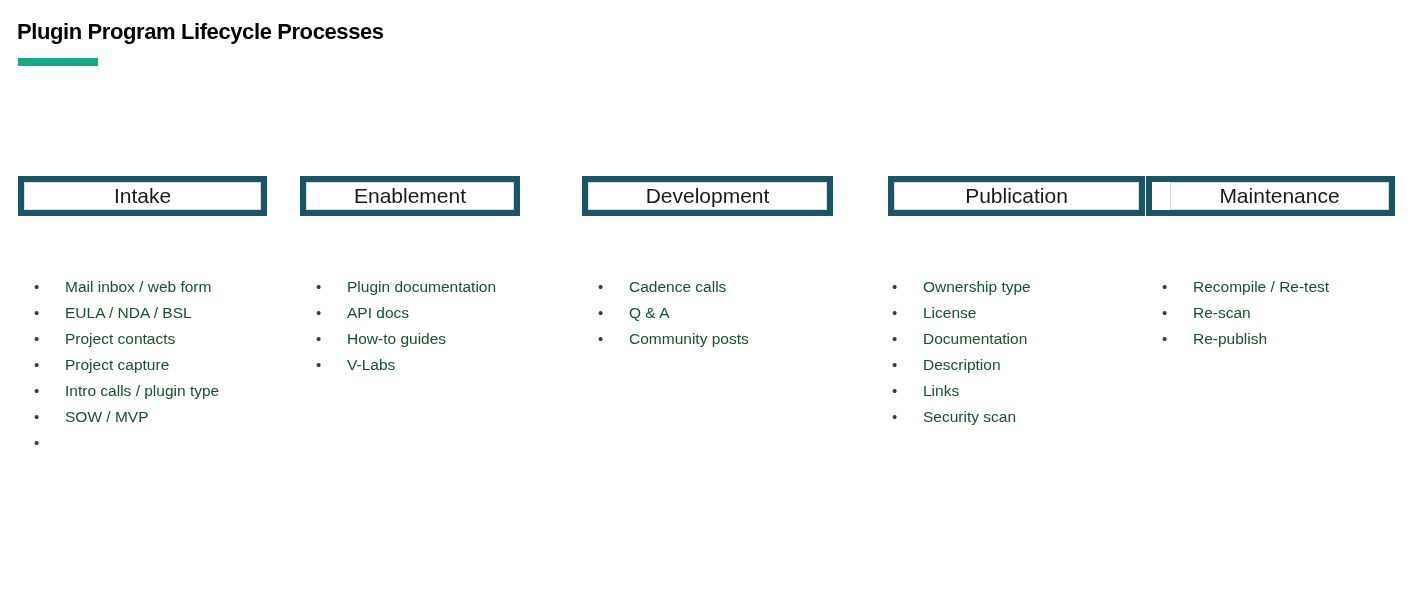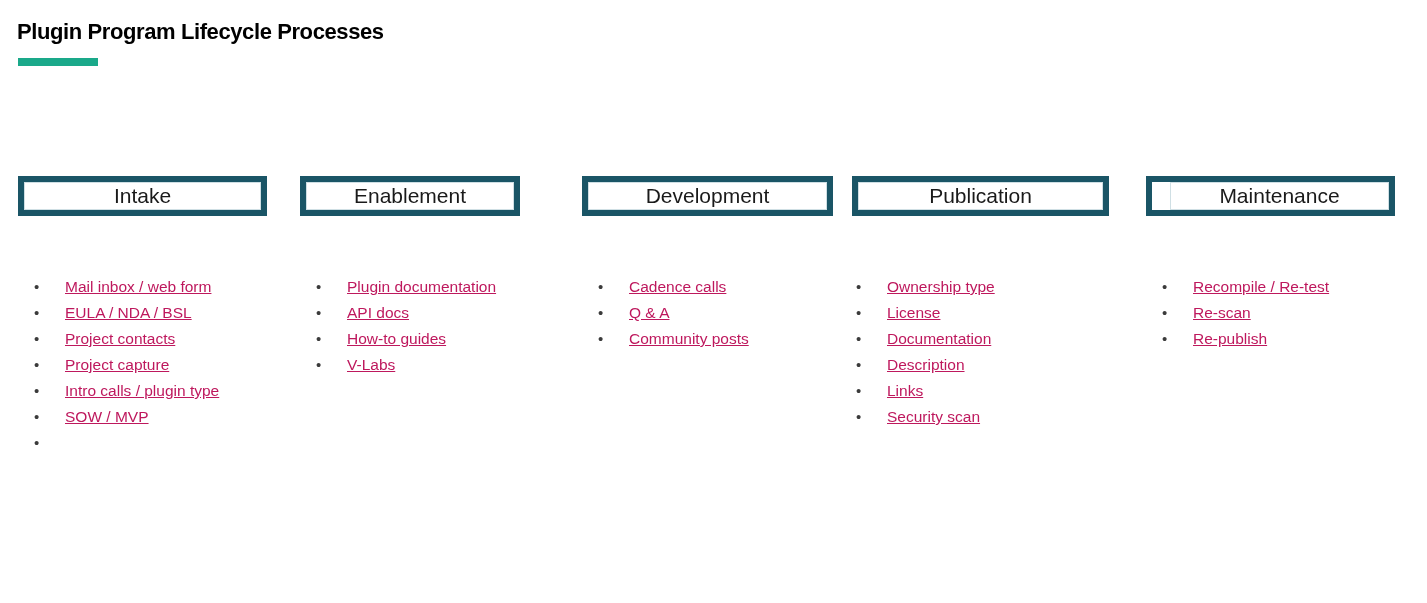--- a/index.html
+++ b/index.html
@@ -93,23 +93,22 @@
     width: 31px;
     flex: 0 0 31px;
     font-size: 15px;
     line-height: 21px;
     color: #3b3b3b;
   }
 
   .bullet-text {
     font-size: 15.5px;
     line-height: 21px;
-    color: #be185d;
+    color: #14532d;
     white-space: nowrap;
-    text-decoration: underline;
   }
 </style>
 </head>
 <body>
 
 <div id="slide" style="background: rgb(255, 255, 255);">
 
   <h1 id="slide-title">Plugin Program Lifecycle Processes</h1>
 
   <div id="title-accent" style="background: rgb(26, 169, 138);"></div>
@@ -190,21 +189,21 @@
           <div class="bullet-item">
             <span class="bullet-dot">•</span>
             <span class="bullet-text">Q &amp; A</span>
           </div>
           <div class="bullet-item">
             <span class="bullet-dot">•</span>
             <span class="bullet-text">Community posts</span>
           </div>
         </div>
       </div>
-      <div class="column" style="left: 840px; width: 269px; padding-left: 12px;">
+      <div class="column" style="left: 876px; width: 269px; padding-left: 12px;">
         <div class="phase-header" style="border-color: rgb(26, 85, 102);">
           <div class="phase-header-inner">
             <span class="phase-label">Publication</span>
           </div>
         </div>
         <div class="bullet-list">
           <div class="bullet-item">
             <span class="bullet-dot">•</span>
             <span class="bullet-text">Ownership type</span>
           </div>

